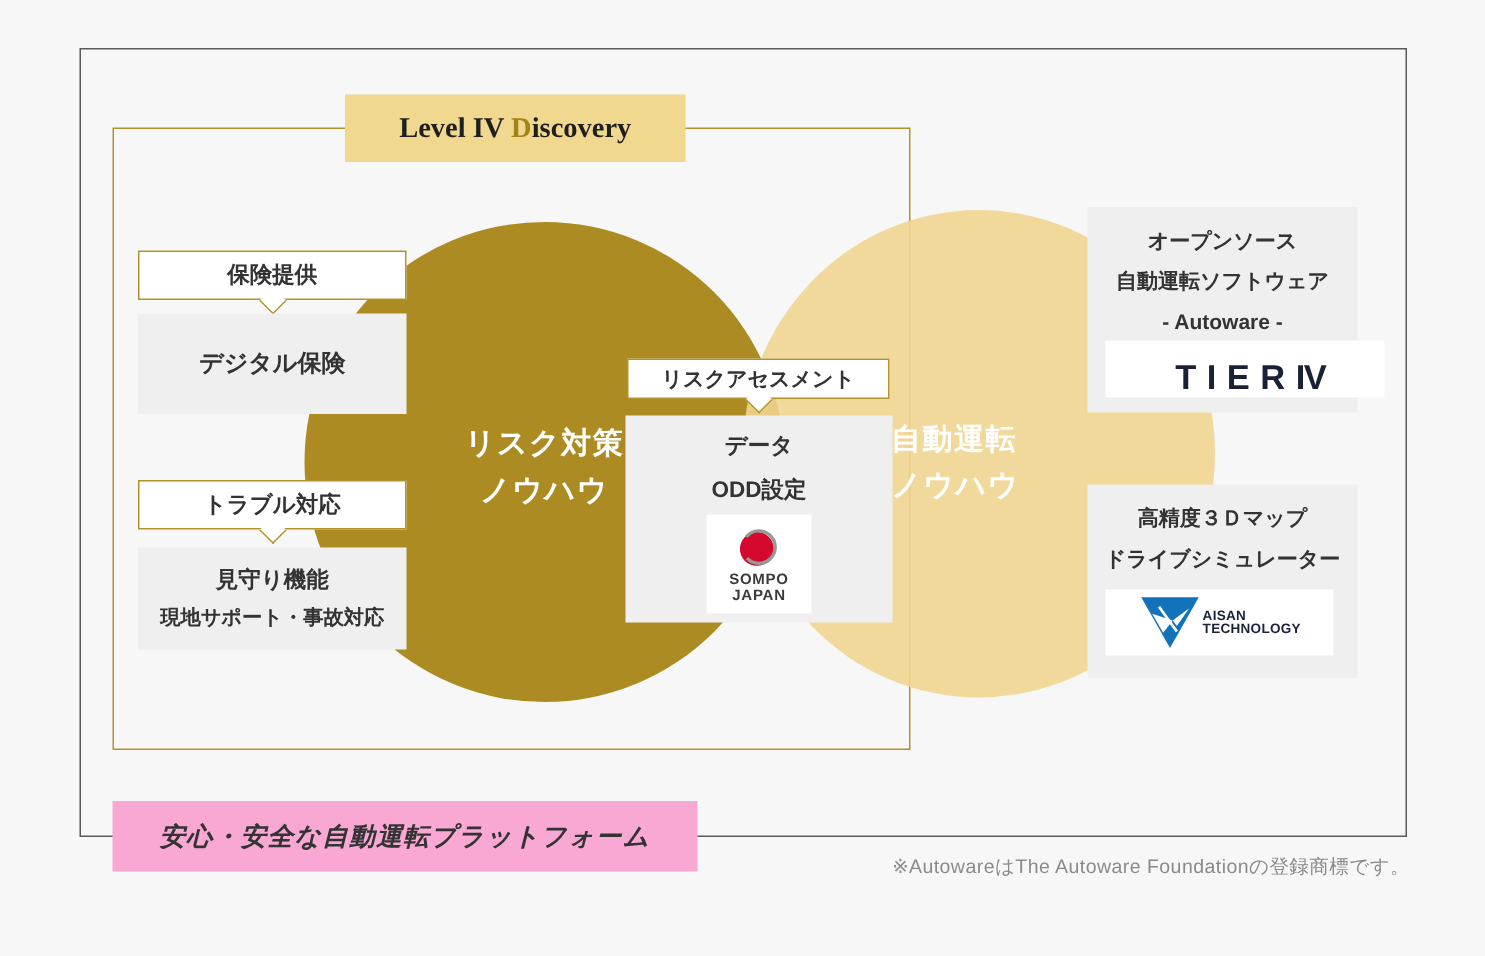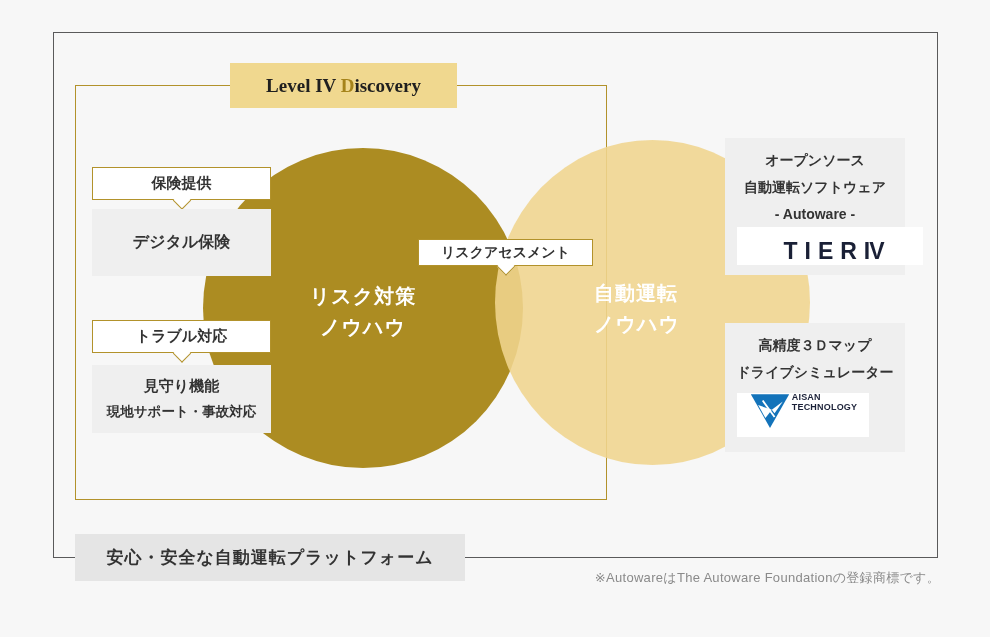--- a/index.html
+++ b/index.html
@@ -62,28 +62,28 @@
   .panel .line { line-height:27px; }
   .panel-top    { left:725px; top:138px; width:180px; height:137px; padding-top:9px; }
   .panel-bottom { left:725px; top:323px; width:180px; height:129px; padding-top:9px; }
 
   .tier-box { position:absolute; left:12px; top:89px; width:186px; height:38px; background:#fff;
     display:flex; align-items:flex-end; justify-content:center;
     font-size:23px; font-weight:bold; color:#1a2036; }
   .tier-box .tier-t { letter-spacing:7px; margin-left:7px; }
   .tier-box .tier-n { letter-spacing:-1px; }
 
-  .aisan-box { position:absolute; left:12px; top:70px; width:132px; height:44px; background:#fff;
-    display:flex; justify-content:center; gap:1px; }
+  .aisan-box { position:absolute; left:12px; top:70px; width:152px; height:44px; background:#fff;
+    display:flex; align-items:center; justify-content:center; gap:1px; }
   .aisan-text { text-align:left; color:#1b2138; font-weight:bold; font-size:9px;
     line-height:9.5px; letter-spacing:0.2px; }
 
   .platform-box { position:absolute; left:75px; top:534px; width:390px; height:47px;
-    background:#e5e5e5; z-index:2; display:flex; align-items:center; justify-content:center;
-    font-size:17px; font-weight:bold; color:#333; letter-spacing:1px; }
+    background:#f9a8d4; z-index:2; display:flex; align-items:center; justify-content:center;
+    font-size:17px; font-weight:bold; color:#333; letter-spacing:1px;font-style:italic; }
   .footnote { position:absolute; right:50px; top:569px; z-index:2;
     font-size:13px; color:#8a8a8a; letter-spacing:0.3px; }
 </style>
 </head>
 <body>
 
 <div id="canvas">
 
   <div class="outer-frame"></div>
   <div class="gold-frame"></div>
@@ -120,20 +120,34 @@
   </div>
   <div class="gray-box box-monitor">
     <div class="l1">見守り機能</div>
     <div class="l2">現地サポート・事故対応</div>
   </div>
 
   <div class="callout co-risk">
     <span>リスクアセスメント</span>
     <i class="notch"></i>
   </div>
+  <div class="gray-box box-center">
+    <div class="t1">データ</div>
+    <div class="t2">ODD設定</div>
+    <div class="sompo-box">
+      <svg width="32" height="32" viewBox="0 0 34 34">
+        <circle cx="15.5" cy="18" r="12" fill="#d5092e"></circle>
+        <path d="M 8 9.5 A 11.5 11.5 0 1 1 8.5 24.5" stroke="#97989a" stroke-width="2.4" fill="none"></path>
+      </svg>
+      <div class="sompo-text">
+        <div>SOMPO</div>
+        <div>JAPAN</div>
+      </div>
+    </div>
+  </div>
 
   <div class="panel panel-top">
     <div class="line">オープンソース</div>
     <div class="line">自動運転ソフトウェア</div>
     <div class="line">- Autoware -</div>
     <div class="tier-box">
       <span class="tier-t">TIER</span>
         <span class="tier-n">IV</span>
     </div>
   </div>

